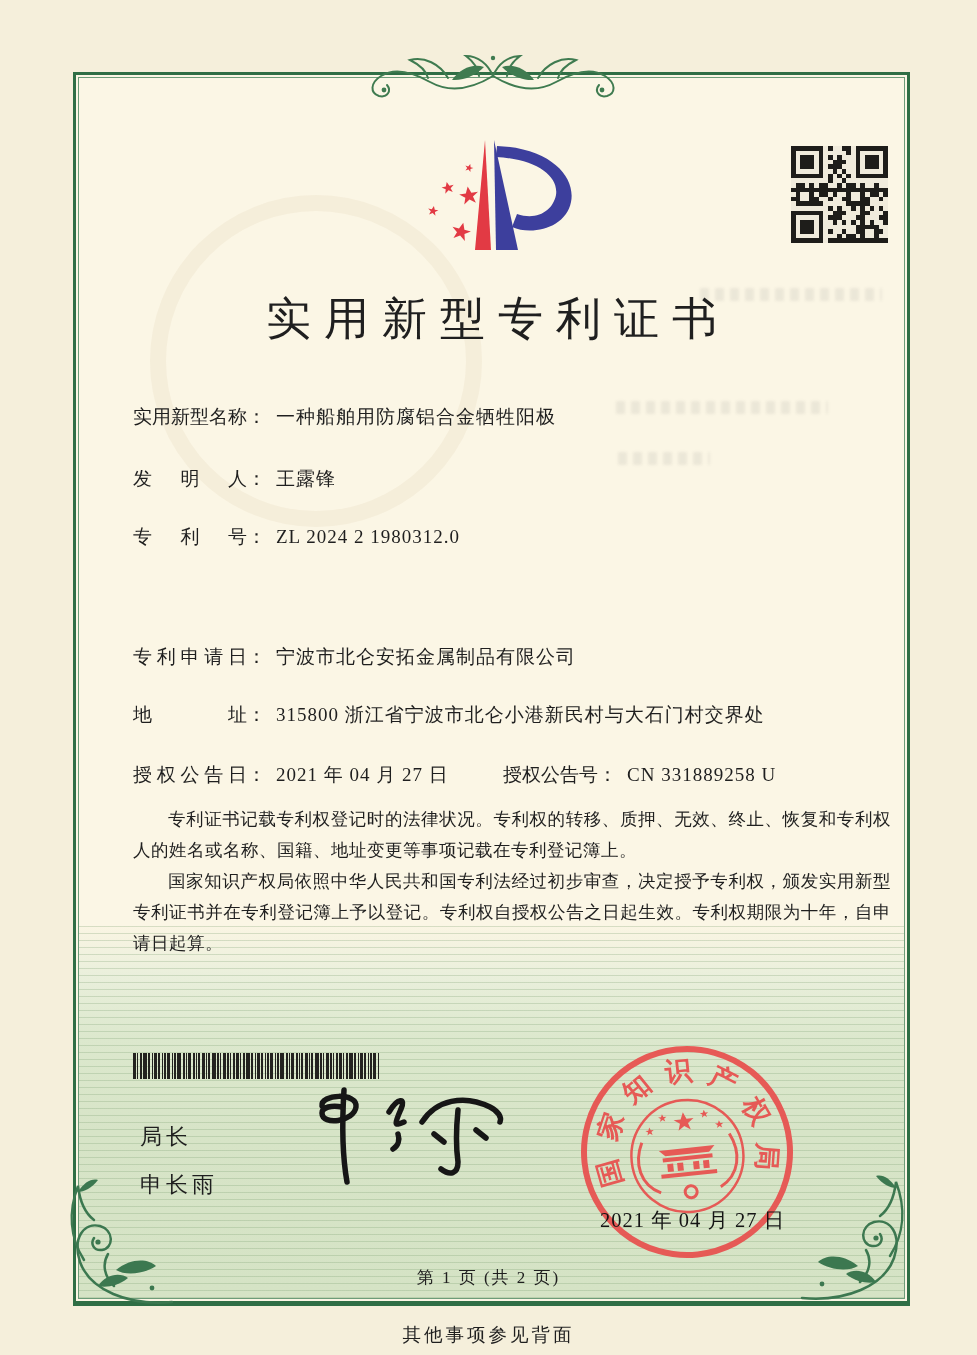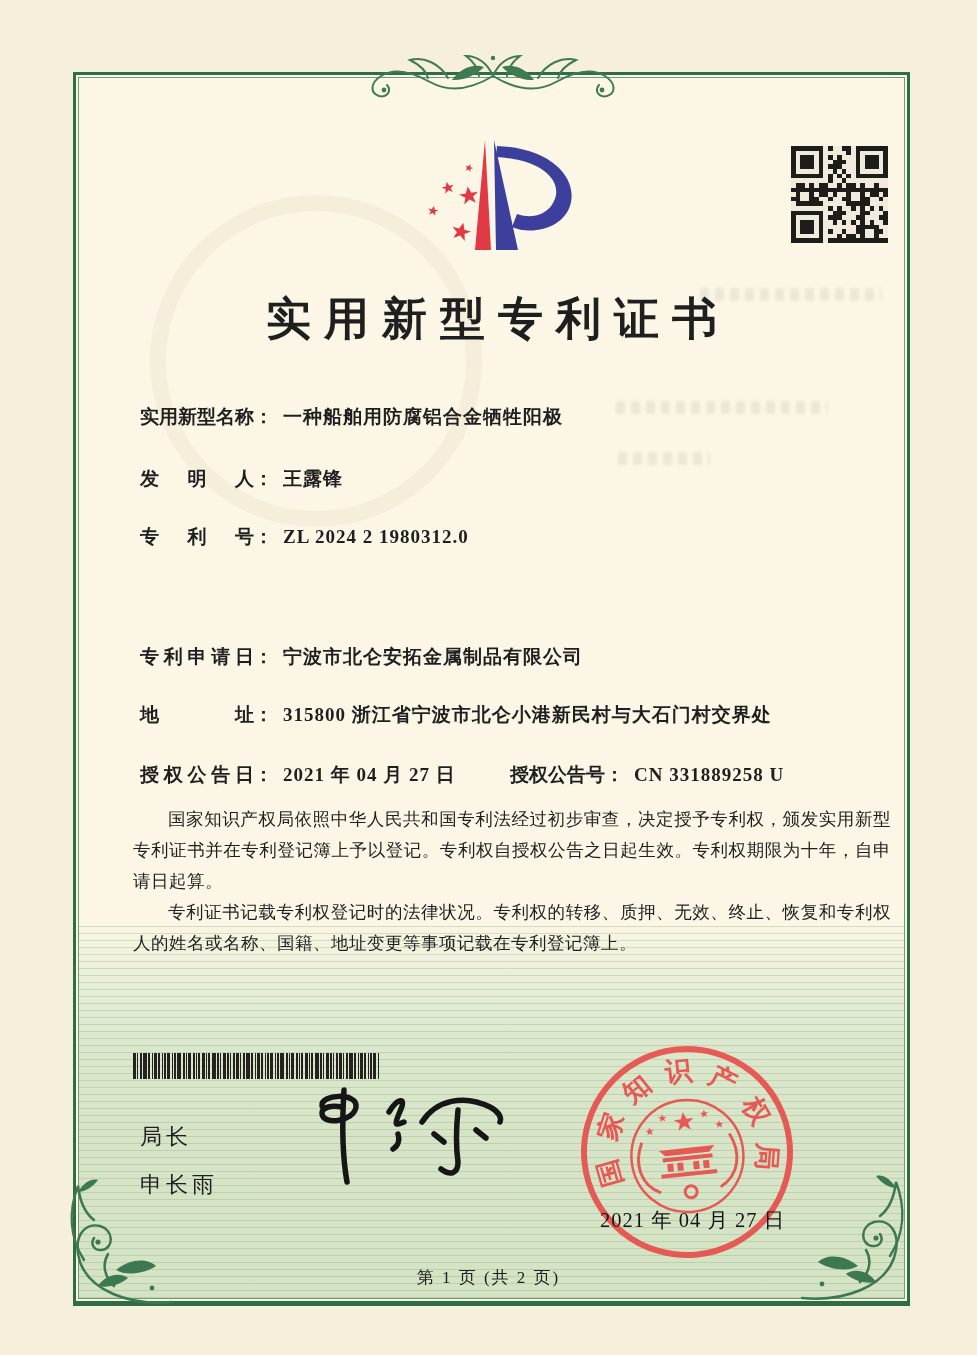--- a/index.html
+++ b/index.html
@@ -41,25 +41,25 @@
   .orn-br{left:798px;top:1164px;width:122px;height:142px;transform:scaleX(-1);}
 
   
   .cert-no{
     position:absolute;left:103px;top:131px;font-size:21px;letter-spacing:2px;z-index:3;
   }
   .logo{position:absolute;left:400px;top:128px;width:205px;height:140px;z-index:3;}
   .qr{position:absolute;left:791px;top:146px;width:97px;height:97px;z-index:3;}
   .title{
     position:absolute;left:73px;width:837px;top:289px;text-align:center;
-    font-size:45px;font-weight:700;letter-spacing:13px;text-indent:13px;z-index:3;
-  }
-
-  
-  .field-row{position:absolute;left:140px;width:760px;font-size:19px;z-index:3;white-space:nowrap;font-weight:bold;}
+    font-size:45px;font-weight:400;letter-spacing:13px;text-indent:13px;z-index:3;
+  }
+
+  
+  .field-row{position:absolute;left:133px;width:760px;font-size:19px;z-index:3;white-space:nowrap;}
   .flabel{
     display:inline-block;width:114px;text-align:justify;text-align-last:justify;
     vertical-align:bottom;
   }
   .fcolon{display:inline-block;}
   .fvalue{display:inline-block;margin-left:10px;letter-spacing:1px;}
   .row-1{top:404px}.row-2{top:466px}.row-3{top:524px}
   .row-4{top:584px}.row-5{top:644px}.row-6{top:702px}.row-7{top:762px}
   .grant-right{position:absolute;left:370px;top:0;}
 
@@ -351,22 +351,22 @@
     <span class="flabel">地址</span><span class="fcolon">：</span><span class="fvalue">315800  浙江省宁波市北仑小港新民村与大石门村交界处</span>
   </div>
   <div class="field-row row-7">
     <span class="flabel">授权公告日</span><span class="fcolon">：</span><span class="fvalue">2021 年 04 月 27 日</span>
     <span class="grant-right">
       <span>授权公告号</span><span>：</span><span class="fvalue">CN 331889258 U</span>
     </span>
   </div>
 
   <div class="paragraphs">
+    <p>专利证书记载专利权登记时的法律状况。专利权的转移、质押、无效、终止、恢复和专利权人的姓名或名称、国籍、地址变更等事项记载在专利登记簿上。</p>
     <p>国家知识产权局依照中华人民共和国专利法经过初步审查，决定授予专利权，颁发实用新型专利证书并在专利登记簿上予以登记。专利权自授权公告之日起生效。专利权期限为十年，自申请日起算。</p>
-    <p>专利证书记载专利权登记时的法律状况。专利权的转移、质押、无效、终止、恢复和专利权人的姓名或名称、国籍、地址变更等事项记载在专利登记簿上。</p>
   </div>
 
   <div class="ghost ghost-1"></div>
   <div class="ghost ghost-2"></div>
   <div class="ghost ghost-3"></div>
 
   <div class="barcode" id="barcode"><i style="width:3px;margin-right:1px"></i><i style="width:1px;margin-right:2px"></i><i style="width:2px;margin-right:1px"></i><i style="width:4px;margin-right:1px"></i><i style="width:2px;margin-right:2px"></i><i style="width:1px;margin-right:1px"></i><i style="width:3px;margin-right:1px"></i><i style="width:2px;margin-right:2px"></i><i style="width:1px;margin-right:1px"></i><i style="width:2px;margin-right:1px"></i><i style="width:3px;margin-right:2px"></i><i style="width:1px;margin-right:1px"></i><i style="width:2px;margin-right:1px"></i><i style="width:4px;margin-right:2px"></i><i style="width:2px;margin-right:1px"></i><i style="width:1px;margin-right:1px"></i><i style="width:3px;margin-right:2px"></i><i style="width:2px;margin-right:1px"></i><i style="width:1px;margin-right:1px"></i><i style="width:2px;margin-right:2px"></i><i style="width:3px;margin-right:1px"></i><i style="width:1px;margin-right:1px"></i><i style="width:2px;margin-right:2px"></i><i style="width:4px;margin-right:1px"></i><i style="width:2px;margin-right:1px"></i><i style="width:1px;margin-right:2px"></i><i style="width:3px;margin-right:1px"></i><i style="width:2px;margin-right:1px"></i><i style="width:1px;margin-right:2px"></i><i style="width:2px;margin-right:1px"></i><i style="width:3px;margin-right:1px"></i><i style="width:1px;margin-right:2px"></i><i style="width:2px;margin-right:1px"></i><i style="width:4px;margin-right:1px"></i><i style="width:2px;margin-right:2px"></i><i style="width:1px;margin-right:1px"></i><i style="width:3px;margin-right:1px"></i><i style="width:2px;margin-right:2px"></i><i style="width:1px;margin-right:1px"></i><i style="width:2px;margin-right:1px"></i><i style="width:3px;margin-right:2px"></i><i style="width:1px;margin-right:1px"></i><i style="width:2px;margin-right:1px"></i><i style="width:4px;margin-right:2px"></i><i style="width:2px;margin-right:1px"></i><i style="width:1px;margin-right:1px"></i><i style="width:3px;margin-right:2px"></i><i style="width:2px;margin-right:1px"></i><i style="width:1px;margin-right:1px"></i><i style="width:2px;margin-right:2px"></i><i style="width:3px;margin-right:1px"></i><i style="width:1px;margin-right:1px"></i><i style="width:2px;margin-right:2px"></i><i style="width:4px;margin-right:1px"></i><i style="width:2px;margin-right:1px"></i><i style="width:1px;margin-right:2px"></i><i style="width:3px;margin-right:1px"></i><i style="width:2px;margin-right:1px"></i><i style="width:1px;margin-right:2px"></i><i style="width:2px;margin-right:1px"></i><i style="width:3px;margin-right:1px"></i><i style="width:1px;margin-right:2px"></i><i style="width:2px;margin-right:1px"></i><i style="width:4px;margin-right:1px"></i><i style="width:2px;margin-right:2px"></i><i style="width:1px;margin-right:1px"></i><i style="width:3px;margin-right:1px"></i><i style="width:2px;margin-right:2px"></i><i style="width:1px;margin-right:1px"></i><i style="width:2px;margin-right:1px"></i><i style="width:3px;margin-right:2px"></i><i style="width:1px;margin-right:1px"></i></div>
 
   <div class="director-title">局长</div>
   <div class="director-name">申长雨</div>
@@ -416,14 +416,15 @@
           <path d="M-44,-16 C-54,4 -50,26 -30,36"></path>
           <path d="M44,-16 C54,4 50,26 30,36"></path>
           <circle cx="0" cy="38" r="6"></circle>
         </g>
       </g>
     </svg>
   </div>
   <div class="seal-date">2021 年 04 月 27 日</div>
 
   <div class="page-info">第 1 页 (共 2 页)</div>
+  <div class="back-note">其他事项参见背面</div>
 
 </div>
 
 </body></html>

